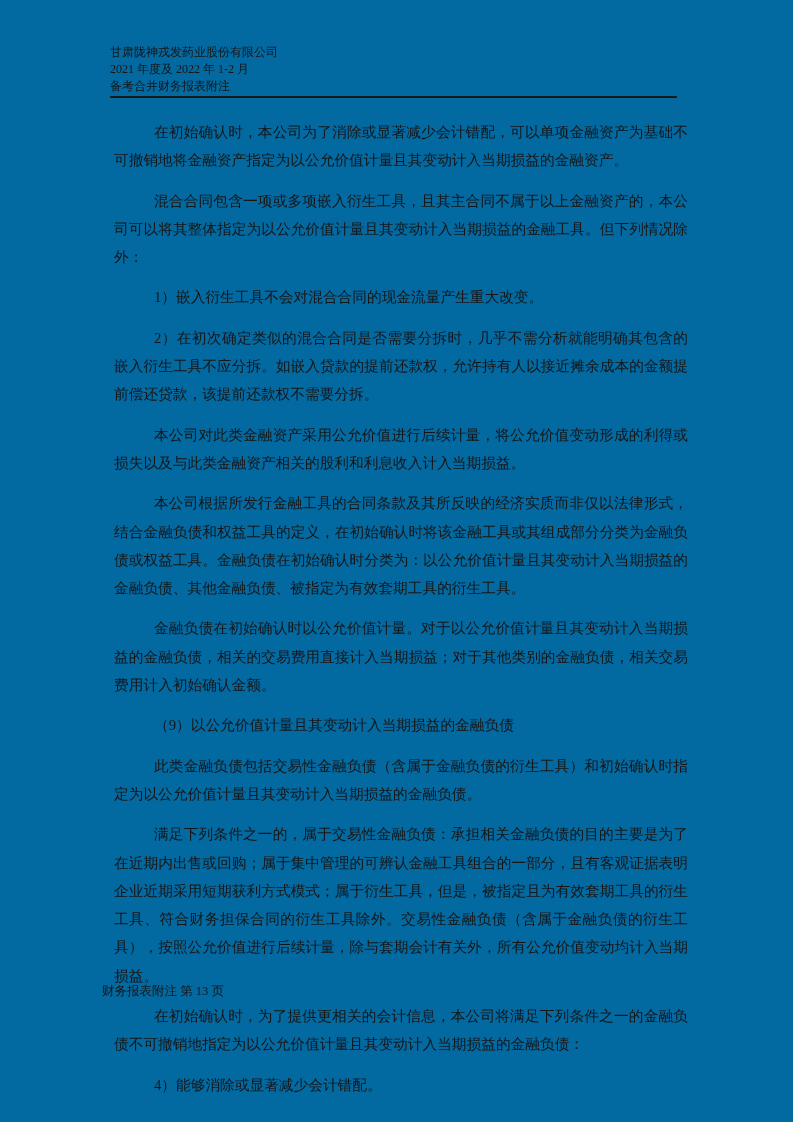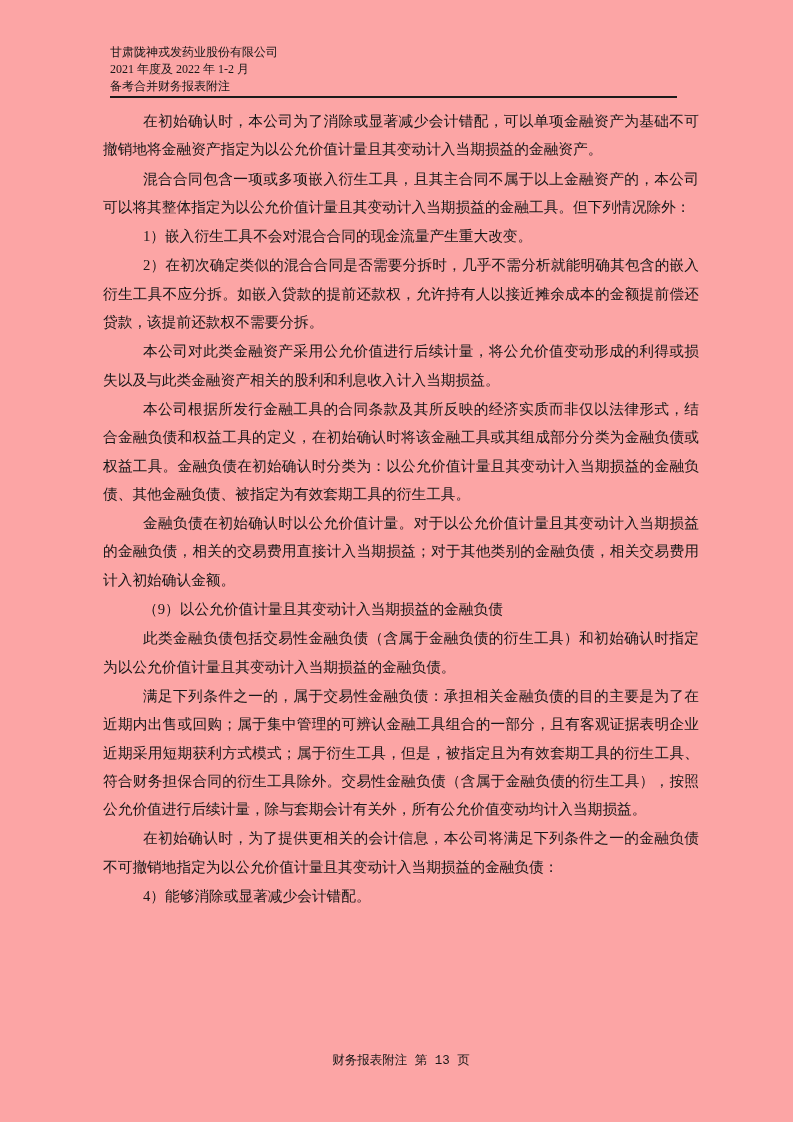--- a/index.html
+++ b/index.html
@@ -4,21 +4,21 @@
 <style>
   html, body {
     margin: 0;
     padding: 0;
     background: #ffffff;
   }
   .page {
     position: relative;
     width: 793px;
     height: 1122px;
-    background: #fca5a5;
+    background: #0369a1;
     overflow: hidden;
     font-family: "Liberation Serif", "DejaVu Serif", serif;
     color: #161616;
   }
   
   .page-header {
     position: absolute;
     left: 110px;
     top: 44px;
     width: 567px;
@@ -34,37 +34,36 @@
   .doc-body {
     position: absolute;
     left: 102px;
     top: 106px;
     width: 598px;
     font-size: 14.7px;
     line-height: 28.3px;
     text-align: justify;
   }
   .doc-body p {
-    margin: 1px;
+    margin: 12px;
     padding: 0;
     text-indent: 40px;
   }
   .doc-body p.section-heading {
     font-weight: bold;
   }
   
   .page-footer {
     position: absolute;
     left: 102px;
-    top: 1053px;
+    top: 983px;
     width: 598px;
-    text-align: center;
+    text-align: left;
     font-size: 12.5px;
     line-height: 17px;
-    font-family: Liberation Mono, monospace;
   }
 </style>
 </head>
 <body>
 
 <div class="page">
 
   <header class="page-header">
     <div>甘肃陇神戎发药业股份有限公司</div>
     <div>2021 年度及 2022 年 1-2 月</div>

